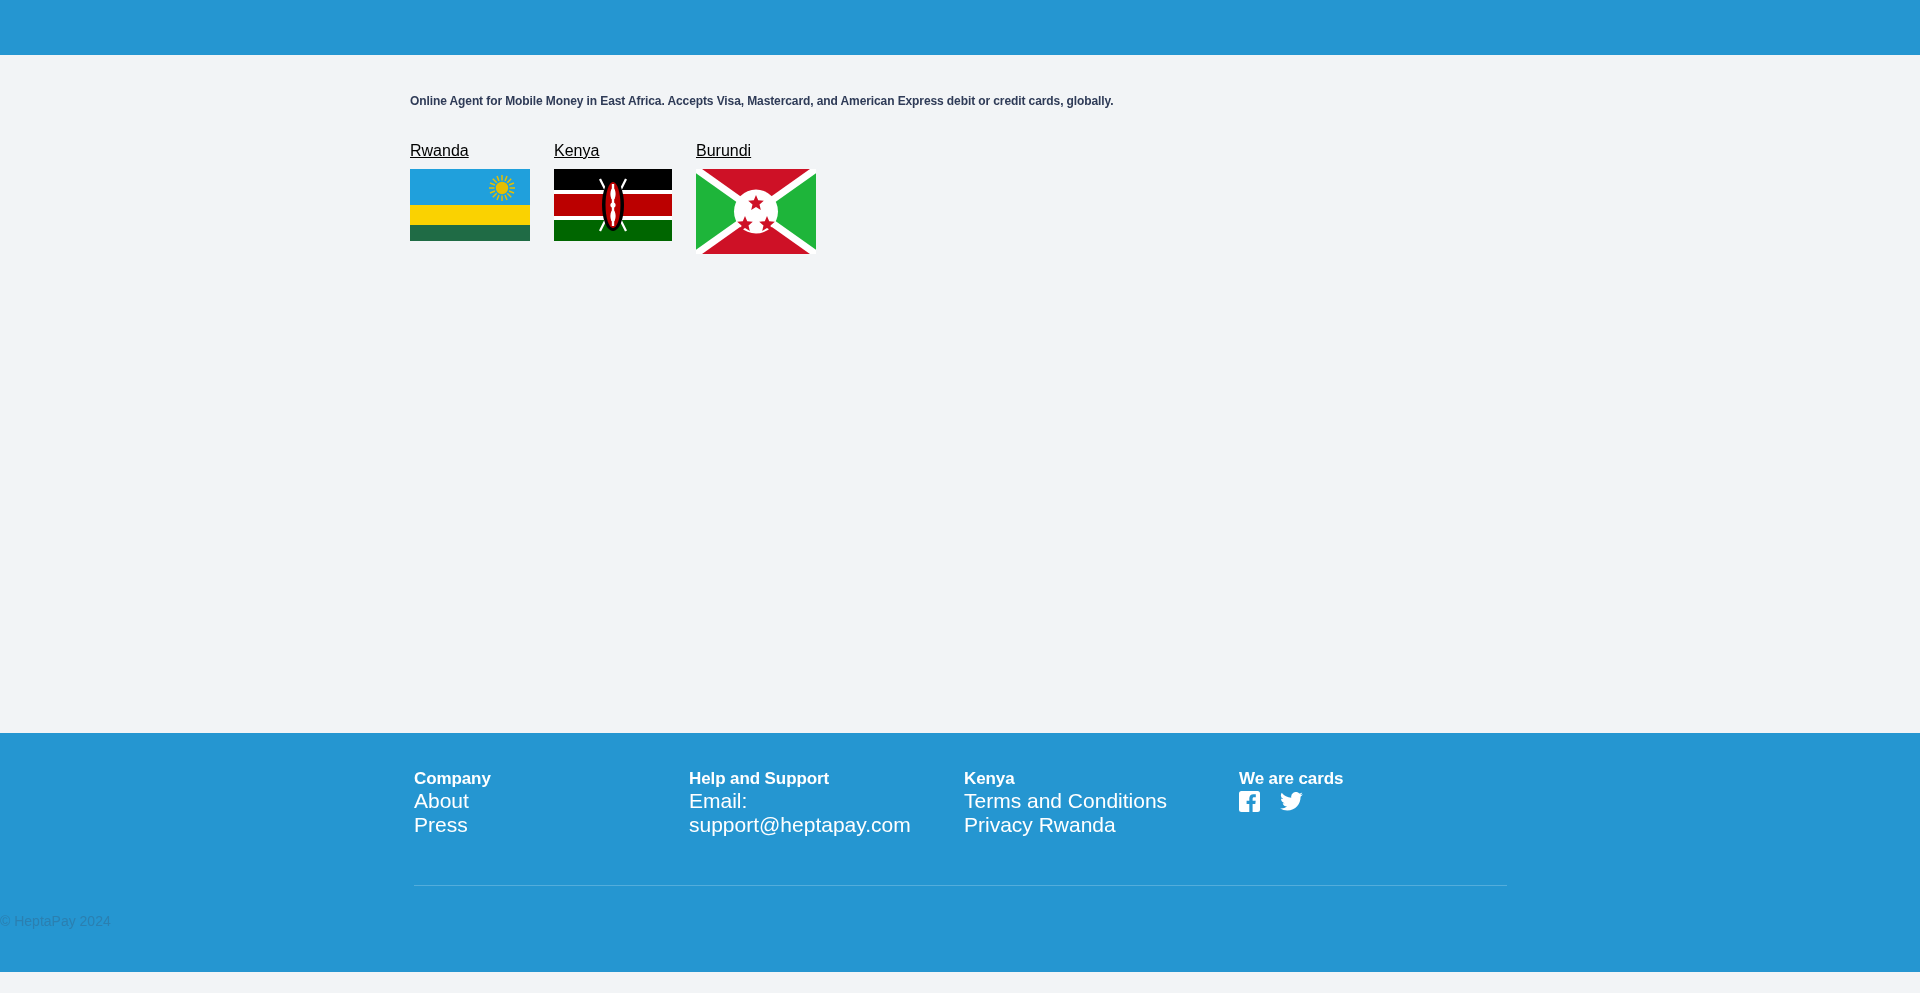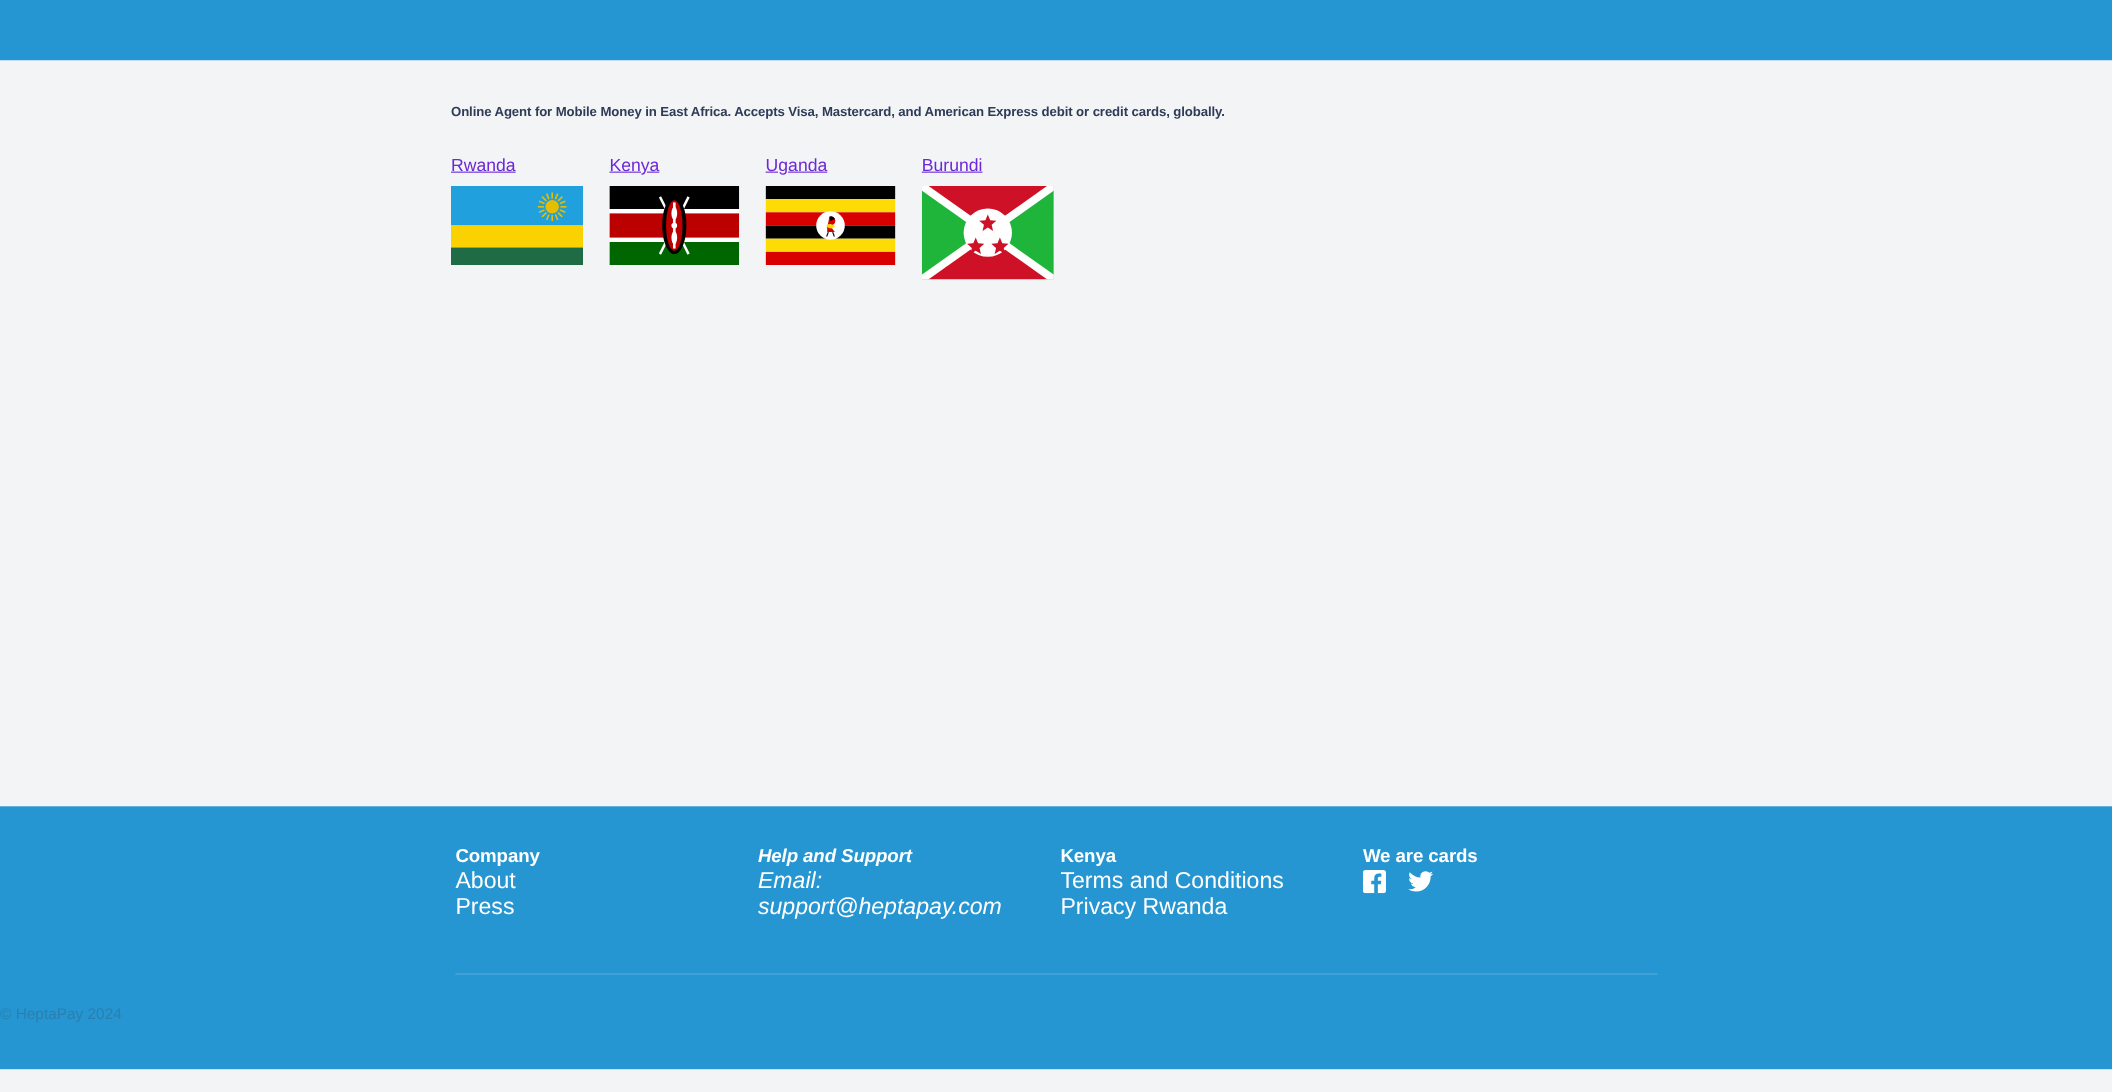--- a/index.html
+++ b/index.html
@@ -53,21 +53,21 @@
     align-items: flex-start;
     gap: 24px;
   }
   .flag-cell {
     display: flex;
     flex-direction: column;
     align-items: flex-start;
   }
   .flag-link {
     font-size: 16px;
-    color: #6d28d9;
+    color: #000000;
     text-decoration: underline;
     margin-bottom: 9px;
     cursor: pointer;
     display: block;
     text-align: center;
   }
   .flag-img {
     display: block;
     border-radius: 1px;
   }
@@ -83,21 +83,21 @@
   }
   .footer-inner {
     position: absolute;
     top: 36px;
     left: 414px;
     width: 1093px;
     display: flex;
   }
   .foot-col { flex: 0 0 auto; }
   .foot-col.c1 { width: 275px; }
-  .foot-col.c2 { width: 275px; font-style: italic; }
+  .foot-col.c2 { width: 275px; }
   .foot-col.c3 { width: 275px; }
   .foot-col.c4 { width: 268px; }
 
   .foot-title {
     font-size: 17px;
     font-weight: bold;
     color: #ffffff;
     letter-spacing: -0.1px;
   }
   .foot-link {
@@ -196,41 +196,20 @@
               <ellipse cx="0" cy="0" rx="7.5" ry="23" fill="#BB0000"></ellipse>
               <path d="M0,-21 L0,21" stroke="#FFFFFF" stroke-width="2.4"></path>
               <ellipse cx="0" cy="-11" rx="2.6" ry="6" fill="#FFFFFF"></ellipse>
               <ellipse cx="0" cy="11" rx="2.6" ry="6" fill="#FFFFFF"></ellipse>
               <circle cx="0" cy="0" r="2.6" fill="#FFFFFF"></circle>
             </g>
           </svg>
         </span>
       </div>
 
-      <div class="flag-cell">
-        <a class="flag-link">Uganda</a>
-        <span class="flag-img">
-          <svg width="118" height="72" viewBox="0 0 118 72">
-            <rect x="0" y="0" width="118" height="12" fill="#000000"></rect>
-            <rect x="0" y="12" width="118" height="12" fill="#FCDC04"></rect>
-            <rect x="0" y="24" width="118" height="12" fill="#D90000"></rect>
-            <rect x="0" y="36" width="118" height="12" fill="#000000"></rect>
-            <rect x="0" y="48" width="118" height="12" fill="#FCDC04"></rect>
-            <rect x="0" y="60" width="118" height="12" fill="#D90000"></rect>
-            <circle cx="59" cy="36" r="13" fill="#FFFFFF"></circle>
-            <g transform="translate(59,36)">
-              <path d="M-1,-8 a4,4 0 1,1 0.4,7.6 L1,2 L4,6 L-3,6 L-3,2 Z" fill="#D90000"></path>
-              <path d="M-1,-8 a4,4 0 0,1 5,2.2 L0,-4 Z" fill="#000000"></path>
-              <path d="M-4,0 q5,-3 8,1 q-4,4 -8,-1 Z" fill="#FCDC04"></path>
-              <line x1="-2" y1="6" x2="-3.5" y2="10" stroke="#000000" stroke-width="1"></line>
-              <line x1="2" y1="6" x2="3.5" y2="10" stroke="#000000" stroke-width="1"></line>
-            </g>
-          </svg>
-        </span>
-      </div>
 
       <div class="flag-cell">
         <a class="flag-link">Burundi</a>
         <span class="flag-img">
           <svg width="120" height="85" viewBox="0 0 120 85">
             <rect x="0" y="0" width="120" height="85" fill="#FFFFFF"></rect>
             <path d="M0,0 L120,0 L60,42.5 Z" fill="#CE1126"></path>
             <path d="M0,85 L120,85 L60,42.5 Z" fill="#CE1126"></path>
             <path d="M0,0 L0,85 L60,42.5 Z" fill="#1EB53A"></path>
             <path d="M120,0 L120,85 L60,42.5 Z" fill="#1EB53A"></path>

